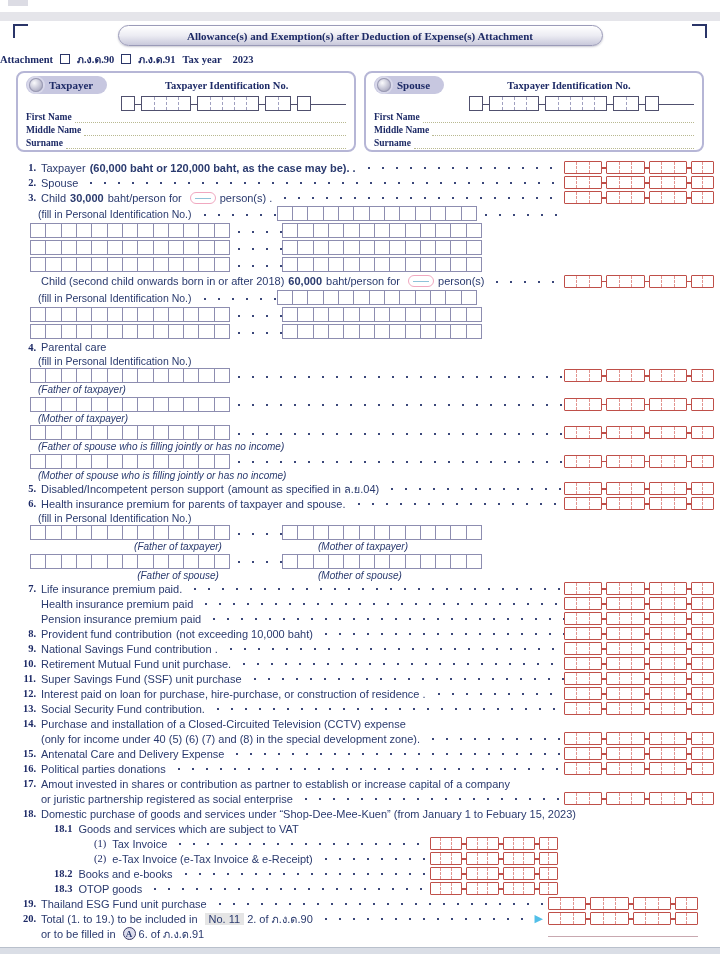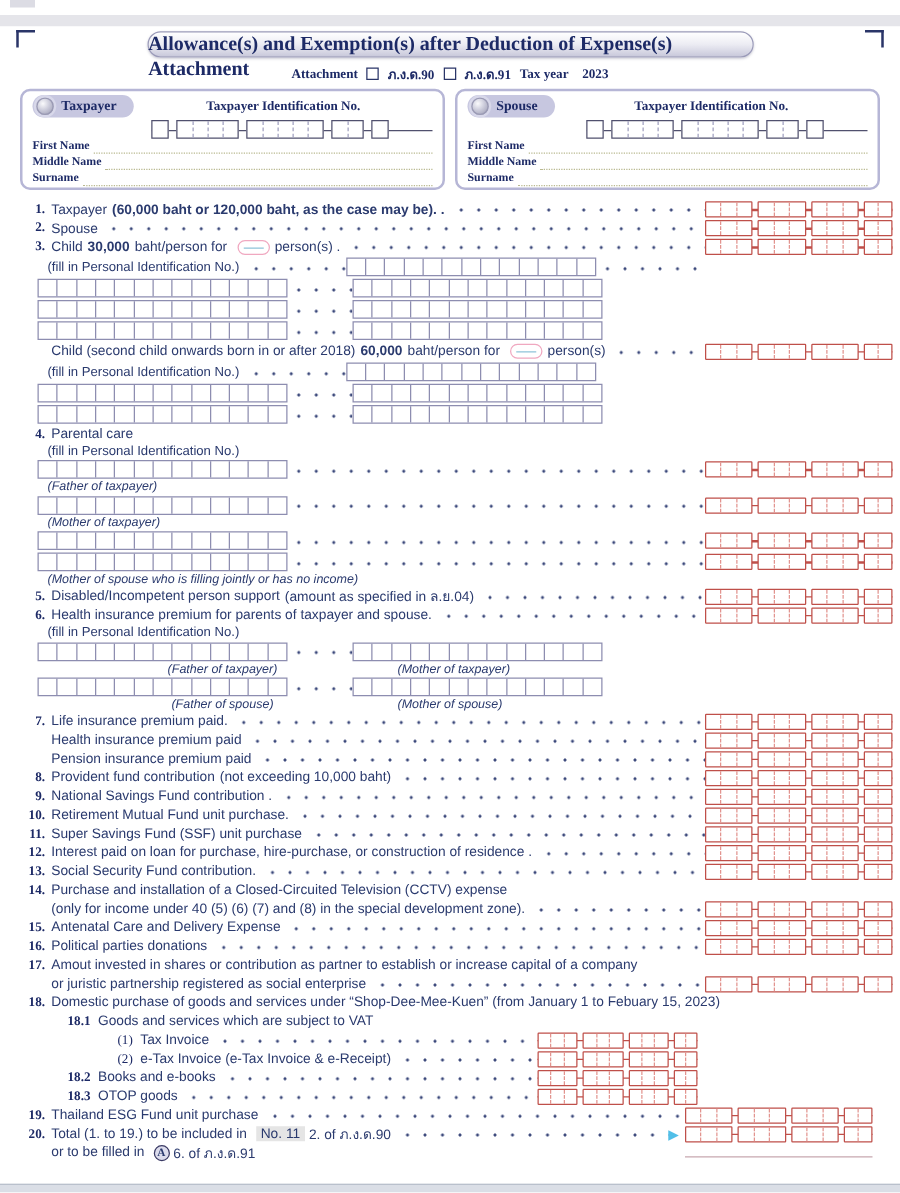--- a/index.html
+++ b/index.html
@@ -10,24 +10,24 @@
 
   
   .band-top { position:absolute; top:12px; left:0; right:0; height:9px; background:#e5e5ea; }
   .band-top2 { position:absolute; top:0; left:8px; width:20px; height:6px; background:#dcdce4; }
   .band-bottom { position:absolute; bottom:0; left:0; right:0; height:7px; background:#dadee6; border-top:1px solid #b9c0cc; }
   .cm { position:absolute; top:24px; width:15px; height:14px; }
   .cm.tl { left:13px; border-left:2px solid #2a3568; border-top:2px solid #2a3568; }
   .cm.tr { right:13px; border-right:2px solid #2a3568; border-top:2px solid #2a3568; }
 
   
-  .titlebar { margin:25px auto 0; width:485px; height:21px; line-height:20px; text-align:left;
-              font-size:16px; border-radius:11px; border:1px solid #9a9ab8;
+  .titlebar { margin:25px auto 0; width:485px; height:21px; line-height:20px; text-align:center;
+              font-size:11px; border-radius:11px; border:1px solid #9a9ab8;
               background:linear-gradient(#ffffff, #ececf3 50%, #c9c9db); box-shadow:0 1px 2px rgba(40,40,80,.25); }
-  .attach-row { margin-top:6px; display:flex; justify-content:center; align-items:center; gap:7px;
+  .attach-row { margin-top:6px; display:flex; justify-content:flex-start; align-items:center; gap:7px;
                 font-size:10.5px; height:14px; }
   .cb { width:10px; height:10px; border:1.3px solid #2a3568; background:#fff; display:inline-block; }
   .ty-year { margin-left:4px; }
 
   
   .panels { display:flex; gap:8px; margin:5px 16px 0; }
   .panel { flex:1; border:2px solid #b6b6d6; border-radius:8px; padding:3px 8px 2px; height:81px; background:#fff; }
   .p-top { display:flex; align-items:center; height:18px; }
   .pill { display:inline-flex; align-items:center; gap:6px; background:#c7c7e0; border-radius:11px;
           padding:1px 14px 1px 3px; height:18px; }
@@ -683,20 +683,24 @@
             <i></i>
             <i></i>
             <i></i>
           </span>
           <span class="g s">
             <i></i>
             <i></i>
           </span>
         </span>
     </div>
+    <div class="r hc">
+      <span class="s22"></span>
+        <span class="capt">(Father of spouse who is filling jointly or has no income)</span>
+    </div>
     <div class="r hs">
       <span class="s14"></span>
         <span class="idr">
           <i></i>
           <i></i>
           <i></i>
           <i></i>
           <i></i>
           <i></i>
           <i></i>

